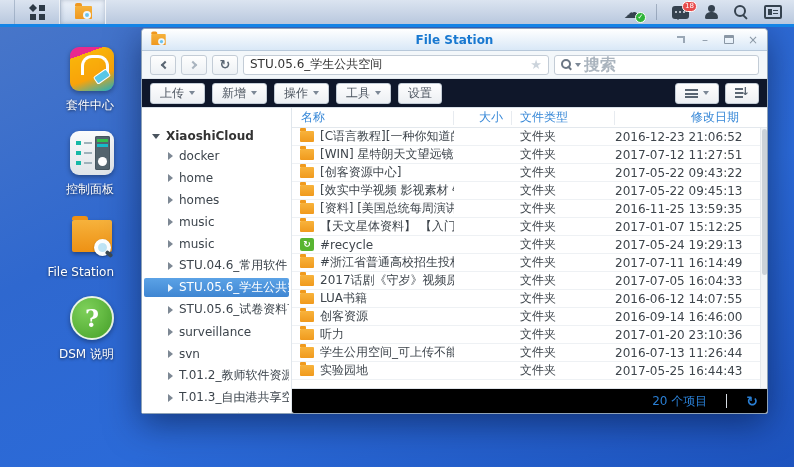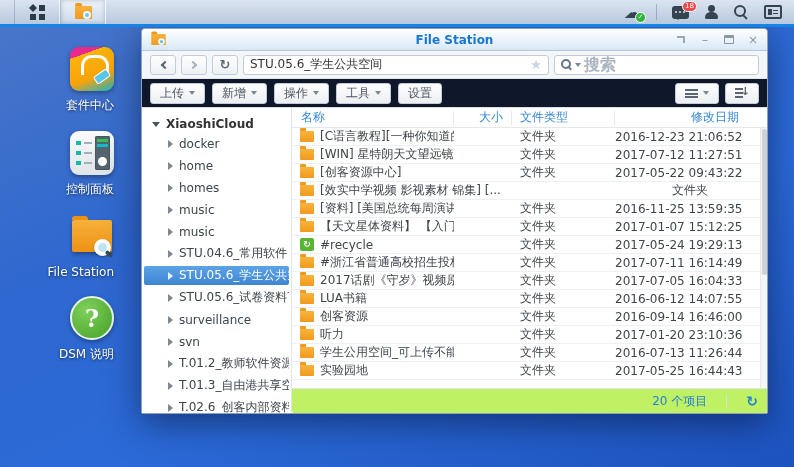--- a/index.html
+++ b/index.html
@@ -120,21 +120,21 @@
   .t-btn { height:21px; padding:0 9px; background:linear-gradient(#fefefe,#eceff3); border:1px solid #c3ccd6; border-radius:3px; display:flex; align-items:center; gap:5px; color:#4c5560; font-size:12px; cursor:pointer; }
   .t-right { margin-left:auto; display:flex; gap:6px; }
   .ham { width:13px; height:9px; border-top:2px solid #5a6673; border-bottom:2px solid #5a6673; position:relative; }
   .ham::after { content:''; position:absolute; left:0; top:2px; width:13px; height:2px; background:#5a6673; }
   .sort-ic { width:14px; height:11px; position:relative; }
   .sort-ic::before { content:''; position:absolute; left:0; top:0; width:8px; height:2px; background:#5a6673; box-shadow:0 4px 0 #5a6673,0 8px 0 #5a6673; }
   .sort-ic::after { content:'↓'; position:absolute; right:-1px; top:-3px; color:#5a6673; font-size:11px; font-weight:bold; }
 
   .content { flex:1; display:flex; min-height:0; }
   .sidebar { flex:0 0 150px; border-right:1px solid #e0e6ec; background:#fff; overflow:hidden; padding-top:6px; }
-  .tree-root { height:20px; display:flex; align-items:center; gap:6px; padding-left:10px; font-weight:bold; color:#333; cursor:pointer; }
+  .tree-root { height:20px; display:flex; align-items:center; gap:6px; padding-left:10px; font-weight:bold; color:#333; cursor:pointer;margin-top:12px; }
   .tree-item { height:19px; display:flex; align-items:center; gap:6px; padding-left:24px; color:#3c444c; cursor:pointer; border-radius:2px; margin:0 2px 3px 2px; white-space:nowrap; overflow:hidden; }
   .tree-item.selected { background:linear-gradient(#5ba2e6,#3f86d2); color:#fff; }
   .tri { width:0; height:0; border-top:4px solid transparent; border-bottom:4px solid transparent; border-left:5px solid #7d8894; flex:0 0 auto; }
   .tri.down { border-left:4px solid transparent; border-right:4px solid transparent; border-top:5px solid #4a545e; border-bottom:none; }
   .tree-item.selected .tri { border-left-color:#eaf3fc; }
 
   .main { flex:1; display:flex; flex-direction:column; min-width:0; position:relative; }
   .thead { flex:0 0 20px; display:flex; align-items:center; border-bottom:1px solid #e3e8ed; color:#3687d7; }
   .thead .hc { height:14px; display:flex; align-items:center; border-right:1px solid #e7ebf0; }
   .hc-name { flex:1; padding-left:9px; min-width:0; }
@@ -149,21 +149,21 @@
   .tc-type { flex:0 0 103px; padding-left:8px; }
   .tc-date { flex:0 0 152px; text-align:center; padding-right:32px; }
   .file-icon { flex:0 0 14px; height:11px; position:relative; }
   .file-icon.folder { background:linear-gradient(#f8b33c,#f09a1d); border-radius:1px; }
   .file-icon.folder::before { content:''; position:absolute; top:-3px; left:0; width:6px; height:3px; background:#f09a1d; border-radius:1px 1px 0 0; }
   .file-icon.recycle { background:#58b531; border-radius:2px; height:13px; }
   .file-icon.recycle::after { content:'↻'; position:absolute; inset:0; color:#fff; font-size:9px; line-height:13px; text-align:center; font-weight:bold; }
   .scroll-track { position:absolute; right:0; top:0; bottom:0; width:7px; background:#f3f5f7; border-left:1px solid #e4e8ec; }
   .scroll-thumb { position:absolute; top:1px; left:1px; width:5px; height:56%; background:#ccd2d8; border-radius:3px; cursor:pointer; }
 
-  .statusbar { flex:0 0 25px; border-top:1px solid #dfe4ea; display:flex; align-items:center; justify-content:flex-end; gap:19px; padding-right:9px; background:#bef264; border-radius:0 0 2px 2px; }
+  .statusbar { flex:0 0 25px; border-top:1px solid #dfe4ea; display:flex; align-items:center; justify-content:flex-end; gap:19px; padding-right:9px; background:#000000; border-radius:0 0 2px 2px; }
   .statusbar .cnt { color:#2a7fd4; }
   .sb-sep { width:1px; height:14px; background:#d7dde3; }
   .sb-refresh { color:#2a7fd4; font-size:14px; font-weight:bold; cursor:pointer; line-height:1; }
   .nav-refresh { font-size:13px; font-weight:bold; }
 </style>
 </head>
 <body>
 
 <div class="taskbar">
   <div class="tb-left">
@@ -418,20 +418,21 @@
             <div class="tc tc-date">2017-05-22 09:43:22</div>
           </div>
 
           <div class="trow">
             <div class="tc tc-name">
               <span class="file-icon folder"></span>
               <span class="tc">[效实中学视频 影视素材 锦集] [...</span>
             </div>
             <div class="tc tc-size"></div>
             <div class="tc tc-type">文件夹</div>
+            <div class="tc tc-date">2017-05-22 09:45:13</div>
           </div>
 
           <div class="trow">
             <div class="tc tc-name">
               <span class="file-icon folder"></span>
               <span class="tc">[资料] [美国总统每周演讲 he Pr...</span>
             </div>
             <div class="tc tc-size"></div>
             <div class="tc tc-type">文件夹</div>
             <div class="tc tc-date">2016-11-25 13:59:35</div>

